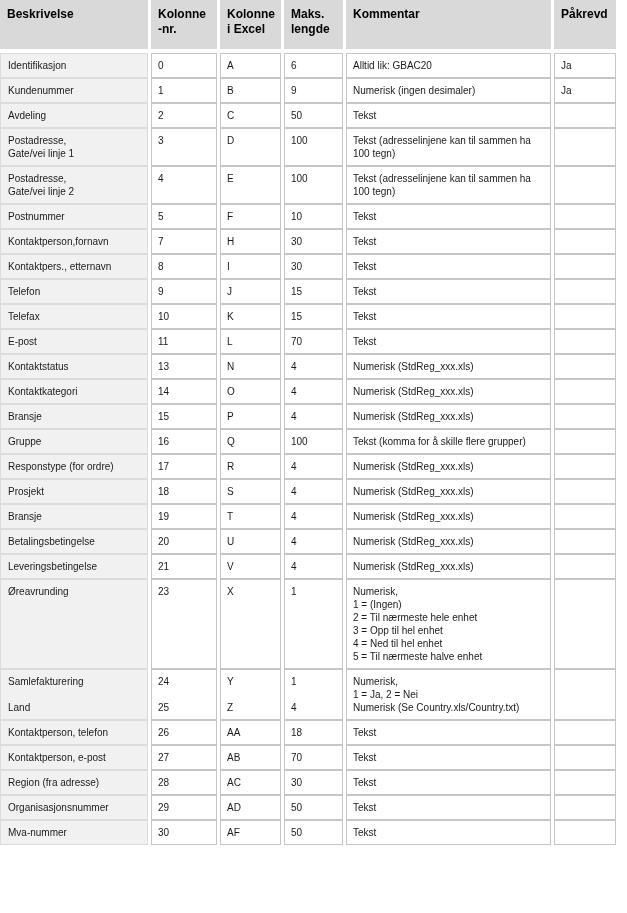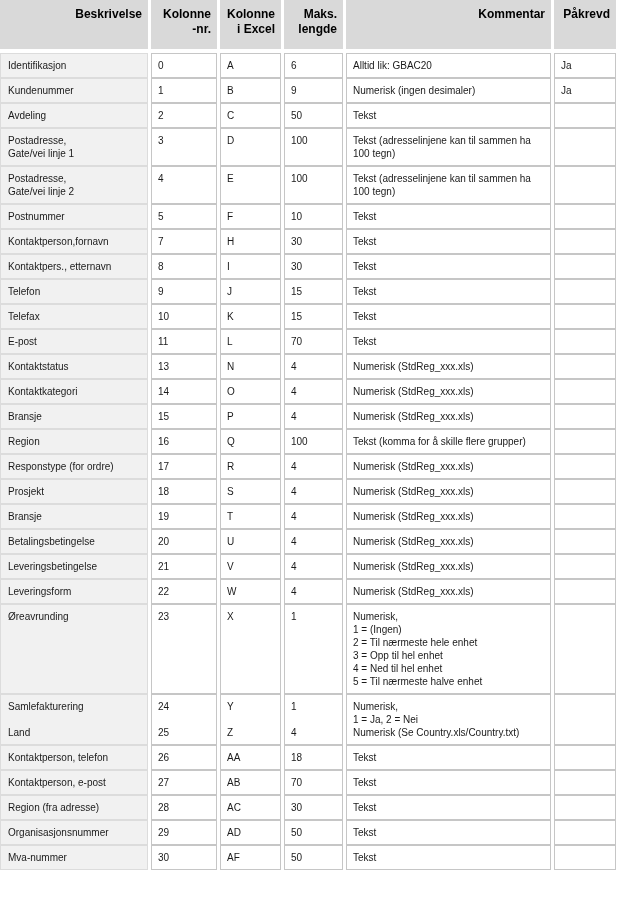--- a/index.html
+++ b/index.html
@@ -30,21 +30,21 @@
   col.c-pakrevd { width: 62px; }
 
   th, td { box-sizing: border-box; }
 
   th {
     background: #d9d9d9;
     color: #000000;
     font-size: 12px;
     line-height: 15px;
     font-weight: bold;
-    text-align: right;
+    text-align: left;
     vertical-align: top;
     padding: 7px 6px 0 7px;
     height: 53px;
     white-space: pre-line;
     border-bottom: 4px solid #ffffff;
   }
 
   td {
     font-size: 10px;
     line-height: 13px;
@@ -199,21 +199,21 @@
   </tr>
         <tr>
     <td class="label">Bransje</td>
     <td>15</td>
     <td>P</td>
     <td>4</td>
     <td>Numerisk (StdReg_xxx.xls)</td>
     <td></td>
   </tr>
         <tr>
-    <td class="label">Region</td>
+    <td class="label">Gruppe</td>
     <td>16</td>
     <td>Q</td>
     <td>100</td>
     <td>Tekst (komma for å skille flere grupper)</td>
     <td></td>
   </tr>
         <tr>
     <td class="label">Responstype (for ordre)</td>
     <td>17</td>
     <td>R</td>
@@ -242,28 +242,20 @@
     <td>20</td>
     <td>U</td>
     <td>4</td>
     <td>Numerisk (StdReg_xxx.xls)</td>
     <td></td>
   </tr>
         <tr>
     <td class="label">Leveringsbetingelse</td>
     <td>21</td>
     <td>V</td>
-    <td>4</td>
-    <td>Numerisk (StdReg_xxx.xls)</td>
-    <td></td>
-  </tr>
-        <tr>
-    <td class="label">Leveringsform</td>
-    <td>22</td>
-    <td>W</td>
     <td>4</td>
     <td>Numerisk (StdReg_xxx.xls)</td>
     <td></td>
   </tr>
         <tr>
     <td class="label">Øreavrunding</td>
     <td>23</td>
     <td>X</td>
     <td>1</td>
     <td>Numerisk,

